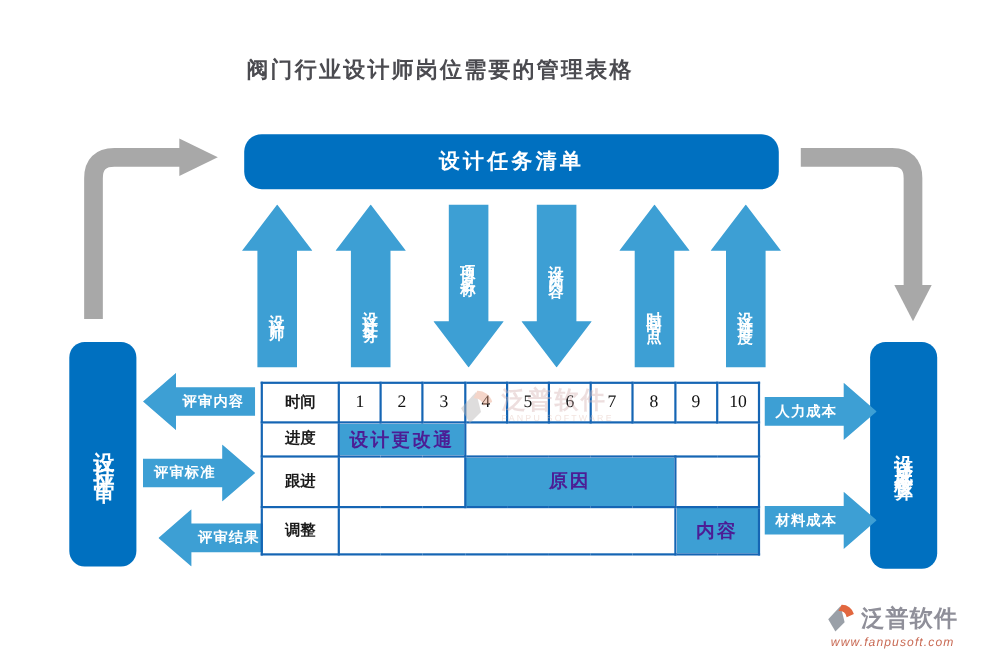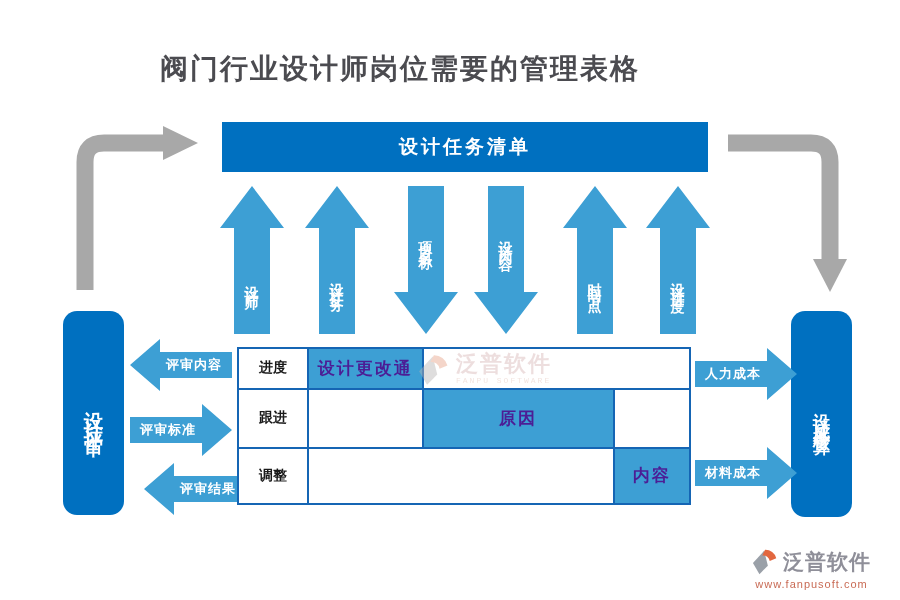--- a/index.html
+++ b/index.html
@@ -5,26 +5,26 @@
   html,body{margin:0;padding:0;background:#fff;}
   #stage{
     position:relative;width:900px;height:600px;background:#ffffff;overflow:hidden;
     font-family:"Liberation Sans","DejaVu Sans",sans-serif;
   }
   .abs{position:absolute;}
 
   
   #title{
     left:0;top:50px;width:800px;text-align:center;
-    font-size:28px;font-weight:bold;color:#4b4b50;letter-spacing:2px;
+    font-size:20px;font-weight:bold;color:#4b4b50;letter-spacing:2px;
   }
 
   
   #banner{
-    left:222px;top:122px;width:486px;height:50px;background:#0070c0;border-radius:0;
+    left:222px;top:122px;width:486px;height:50px;background:#0070c0;border-radius:16px;
     display:flex;align-items:center;justify-content:center;
   }
   #banner .label{color:#fff;font-size:19px;font-weight:bold;letter-spacing:3px;}
 
   
   .elbow{pointer-events:none;}
 
   
   .varrow{width:64px;height:148px;top:186px;}
   .varrow svg{position:absolute;left:0;top:0;}
@@ -77,27 +77,27 @@
   #grid tr.hdr{height:33px;}
   #grid tr.r2{height:29px;}
   #grid tr.r3{height:42px;}
   #grid tr.r4{height:40px;}
   #grid td.hl{background:#3d9fd4;color:#4c1d95;font-size:17px;font-weight:bold;letter-spacing:2px;}
 
   
   #watermark{left:418px;top:352px;opacity:0.45;display:flex;align-items:flex-start;}
   #watermark .wm-text{margin-left:4px;}
   #watermark .wm-cn{font-size:22px;font-weight:bold;color:#d8b8b8;letter-spacing:2px;line-height:24px;}
-  #watermark .wm-en{font-size:8px;color:#e2c2b8;letter-spacing:2px;font-family:Liberation Mono, monospace;}
+  #watermark .wm-en{font-size:8px;color:#e2c2b8;letter-spacing:2px;}
 
   
   #footer-logo{left:752px;top:547px;}
   #footer-logo .row{display:flex;align-items:center;}
   #footer-logo .cn{font-size:21px;font-weight:bold;color:#8f8f99;letter-spacing:1px;margin-left:3px;}
-  #footer-logo .url{font-size:11px;color:#c96b55;margin-top:1px;text-align:center;letter-spacing:1px;}
+  #footer-logo .url{font-size:11px;color:#c96b55;margin-top:1px;text-align:center;letter-spacing:1px;font-style:italic;}
 </style>
 </head>
 <body>
 
 <div id="stage">
 
   <div id="title" class="abs">阀门行业设计师岗位需要的管理表格</div>
 
   <svg class="abs elbow" style="left:60px;top:120px;" width="150" height="180" viewBox="0 0 150 180">
     <path d="M 25 170 L 25 42 Q 25 23 44 23 L 104 23" fill="none" stroke="#a8a8a8" stroke-width="17"></path>
@@ -194,20 +194,33 @@
   <div class="abs harrow right" style="left:695px;top:447px;">
     <svg width="102" height="52" viewBox="0 0 102 52">
       <polygon points="0,13 72,13 72,0 102,26 72,52 72,39 0,39" fill="#3d9fd4"></polygon>
     </svg>
     <div class="hlabel">材料成本</div>
   </div>
 
   <div id="grid" class="abs">
     <table>
       <tbody>
+          <tr class="hdr">
+        <td class="rowlabel">时间</td>
+        <td class="num">1</td>
+        <td class="num">2</td>
+        <td class="num">3</td>
+        <td class="num">4</td>
+        <td class="num">5</td>
+        <td class="num">6</td>
+        <td class="num">7</td>
+        <td class="num">8</td>
+        <td class="num">9</td>
+        <td class="num">10</td>
+      </tr>
       <tr class="r2">
         <td class="rowlabel">进度</td>
         <td class="hl" colspan="3">设计更改通</td>
         <td colspan="7"></td>
       </tr>
       <tr class="r3">
         <td class="rowlabel">跟进</td>
         <td colspan="3"></td>
         <td class="hl" colspan="5">原因</td>
         <td colspan="2"></td>

